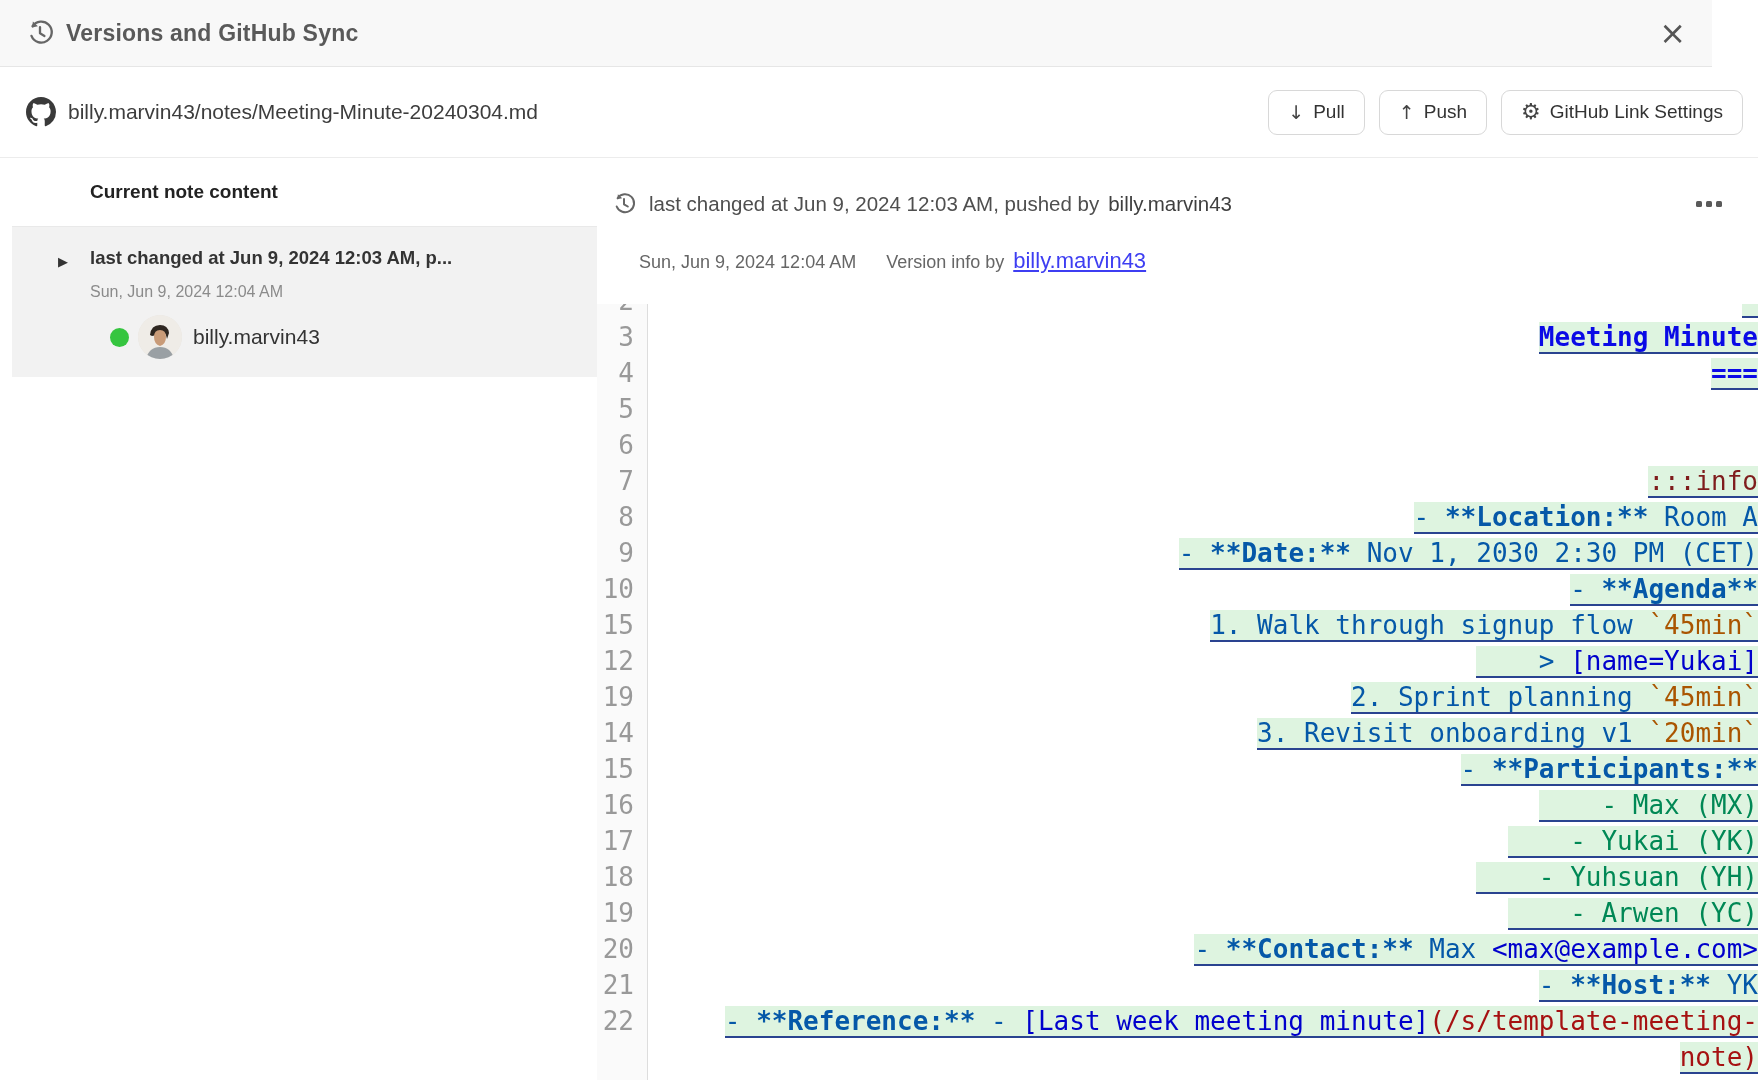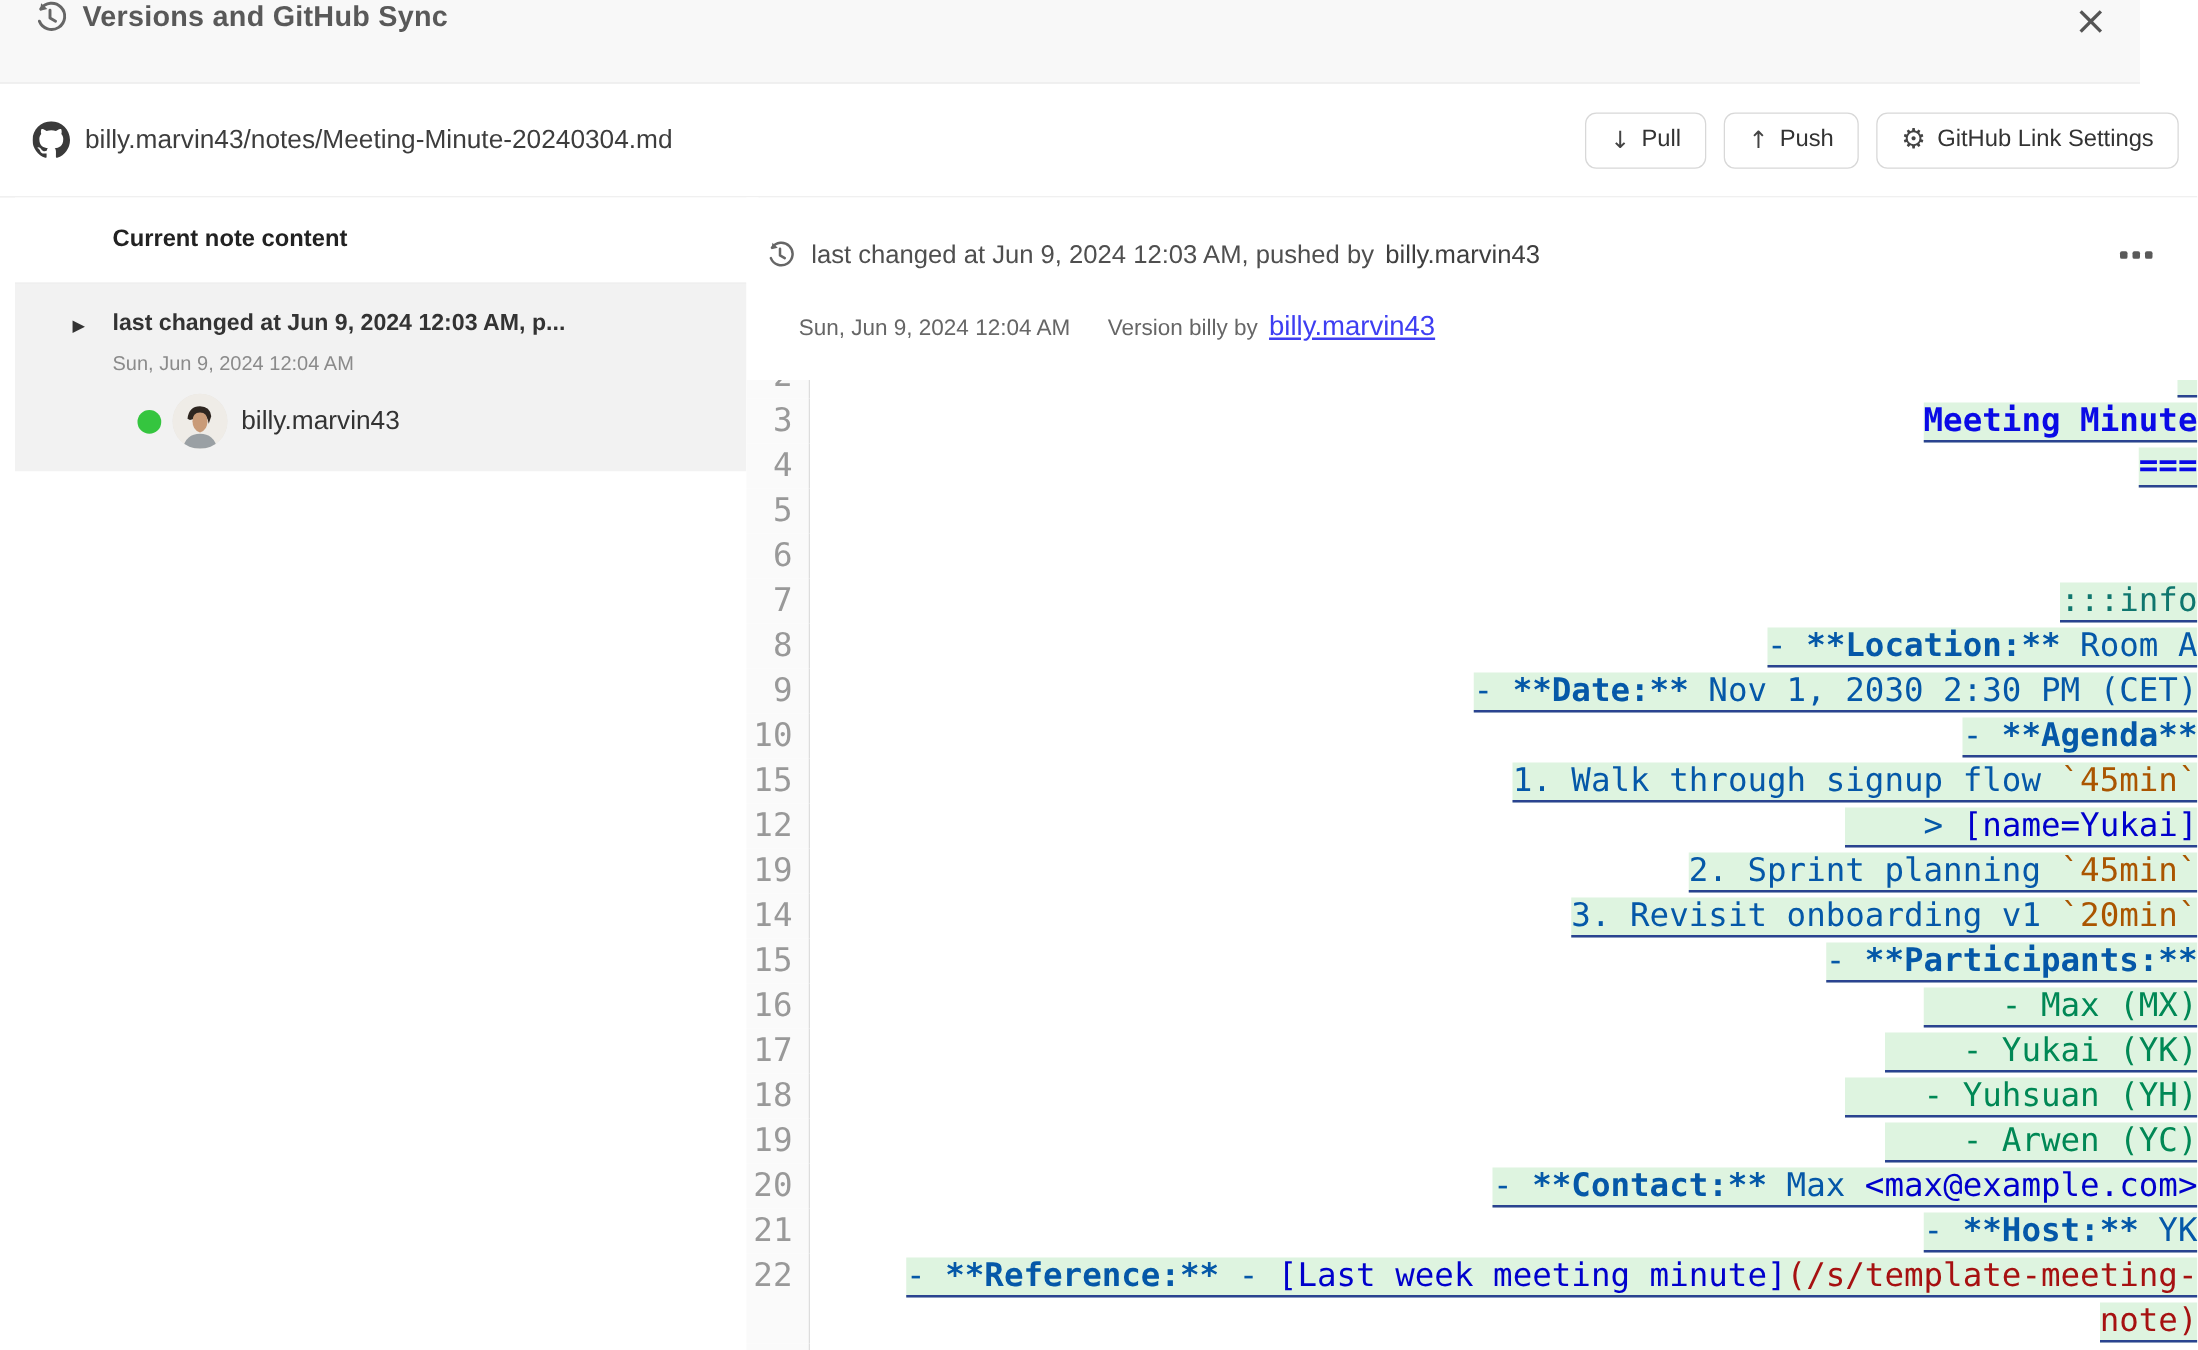--- a/index.html
+++ b/index.html
@@ -13,21 +13,21 @@
     --c-url:#a61111;
     --presence:#35c53f;
     --vlink:#3e3ef2;
   }
   *{margin:0;padding:0;box-sizing:border-box;}
   html,body{width:1758px;height:1080px;overflow:hidden;}
   body{position:relative;background:#fff;font-family:"Liberation Sans",sans-serif;color:#333;}
 
   
   .titlebar{position:absolute;left:0;top:0;width:1712px;height:67px;background:#f8f8f8;
-    border-bottom:1px solid #e6e6e6;display:flex;align-items:flex-start;padding:0 26px;}
+    border-bottom:1px solid #e6e6e6;display:flex;align-items:center;padding:0 26px;}
   .tb-title{font-size:23px;font-weight:700;color:#595959;margin-left:12px;letter-spacing:.2px;}
   .close-btn{margin-left:auto;font-size:32px;line-height:1;color:#555;cursor:pointer;font-weight:400;
     background:none;border:none;font-family:"DejaVu Sans",sans-serif;}
 
   
   .repobar{position:absolute;left:0;top:67px;width:1758px;height:91px;background:#fff;
     border-bottom:1px solid #ececec;display:flex;align-items:center;padding:0 15px 0 26px;}
   .repo-path{font-size:21px;color:#3d3d3d;margin-left:12px;}
   .btn-group{margin-left:auto;display:flex;gap:14px;}
   .btn{height:45px;border:1px solid #d8d8d8;border-radius:9px;background:#fff;font-size:19px;color:#333;
@@ -64,21 +64,21 @@
   
   .editor{position:absolute;left:597px;right:0;top:304px;bottom:0;overflow:hidden;background:#fff;}
   .editor-inner{margin-top:-21px;}
   .code-line{display:flex;line-height:36px;font-family:"DejaVu Sans Mono",monospace;font-size:26px;}
   .ln{flex:0 0 51px;background:#fafafa;border-right:1px solid #ddd;color:#999;text-align:right;
     padding-right:13px;user-select:none;}
   .lc{flex:1;padding-left:6px;white-space:pre-wrap;overflow-wrap:normal;word-break:normal;color:#111;text-align:right;}
   .ins{background:var(--ins-bg);border-bottom:2px solid var(--ins-line);
     box-decoration-break:clone;-webkit-box-decoration-break:clone;}
   .c-header{color:var(--c-header);font-weight:bold;}
-  .c-plain{color:#0f766e;}
+  .c-plain{color:#7f1d1d;}
   .c-list1{color:var(--c-list1);}
   .c-list1-bold{color:var(--c-list1);font-weight:bold;}
   .c-list2{color:var(--c-list2);}
   .c-link{color:var(--c-link);}
   .c-code{color:var(--c-code);}
   .c-url{color:var(--c-url);}
 
   svg{display:block;}
 </style>
 </head>
@@ -152,21 +152,21 @@
     <span class="vh-title">last changed at Jun 9, 2024 12:03 AM, pushed by</span>
     <span class="vh-user">billy.marvin43</span>
     <span class="more">
         <i></i>
         <i></i>
         <i></i>
       </span>
   </div>
   <div class="vh-row2">
     <span class="vh-time">Sun, Jun 9, 2024 12:04 AM</span>
-    <span class="vh-named">Version billy by</span>
+    <span class="vh-named">Version info by</span>
     <span class="vh-link">billy.marvin43</span>
   </div>
 </div>
 
 <div class="editor">
   <div class="editor-inner">
       <div class="code-line">
         <div class="ln">2</div>
         <div class="lc"><span class="ins"><span class="c-plain">&nbsp;</span></span></div>
       </div>

